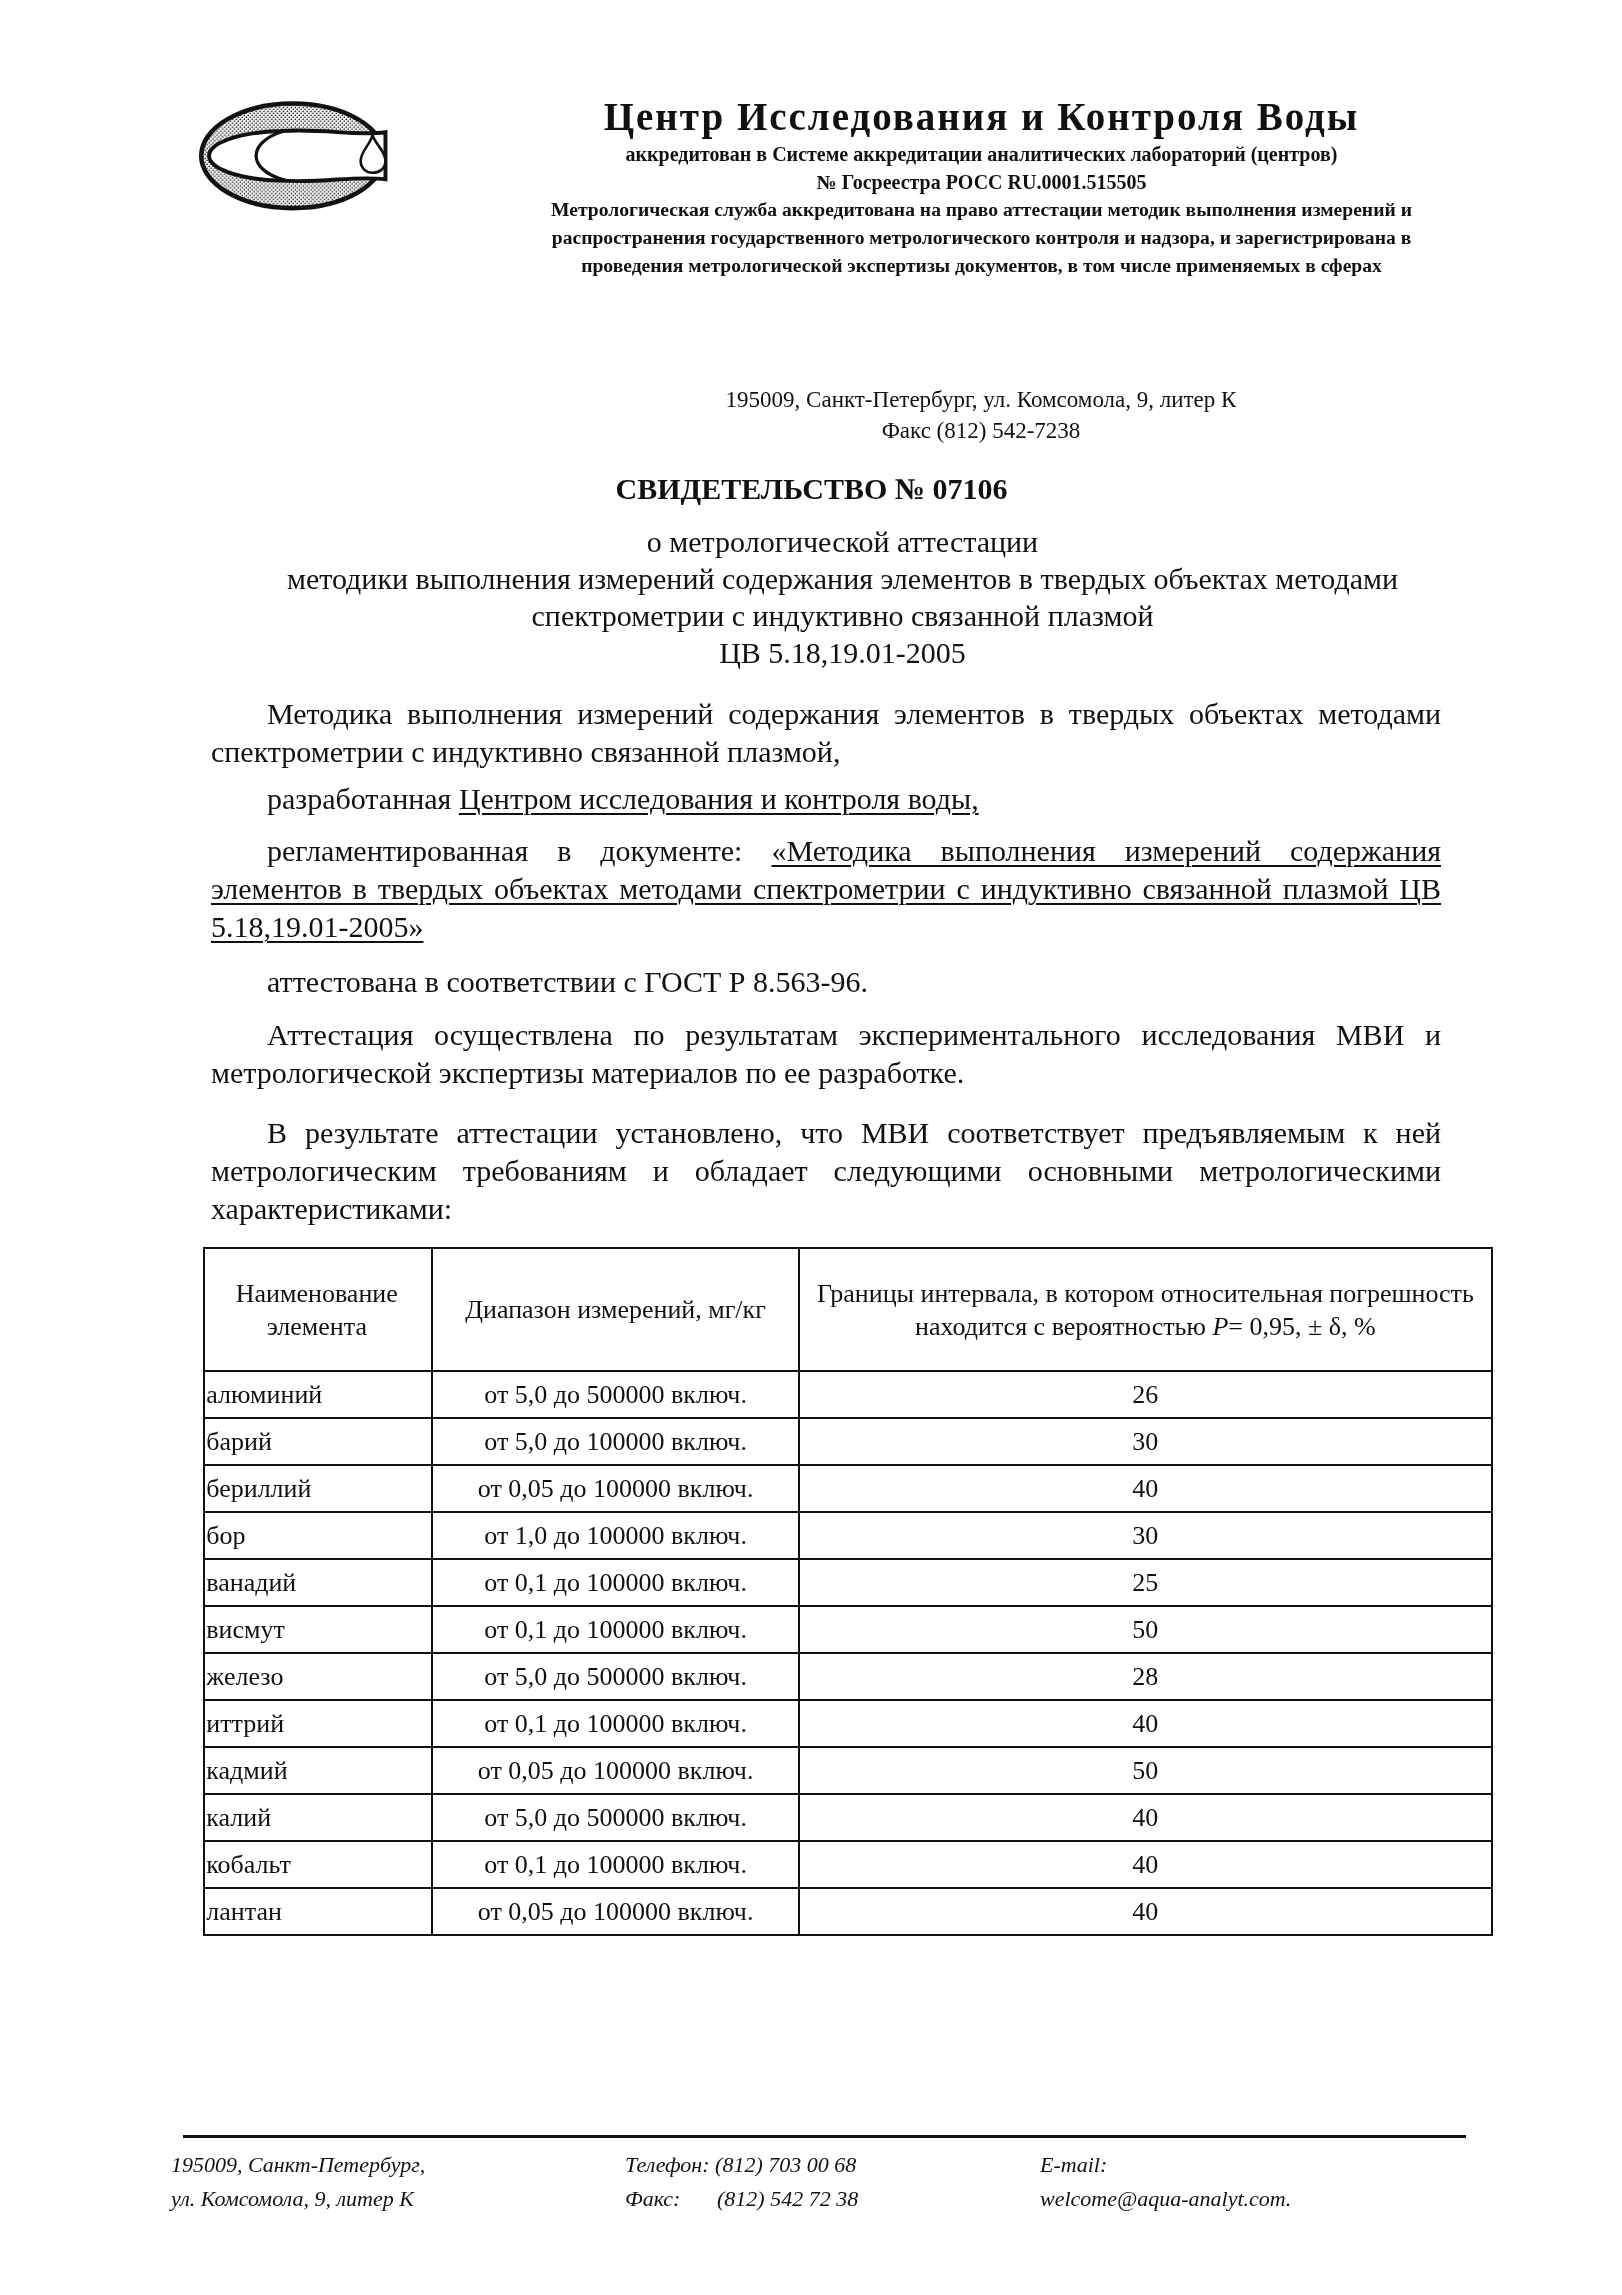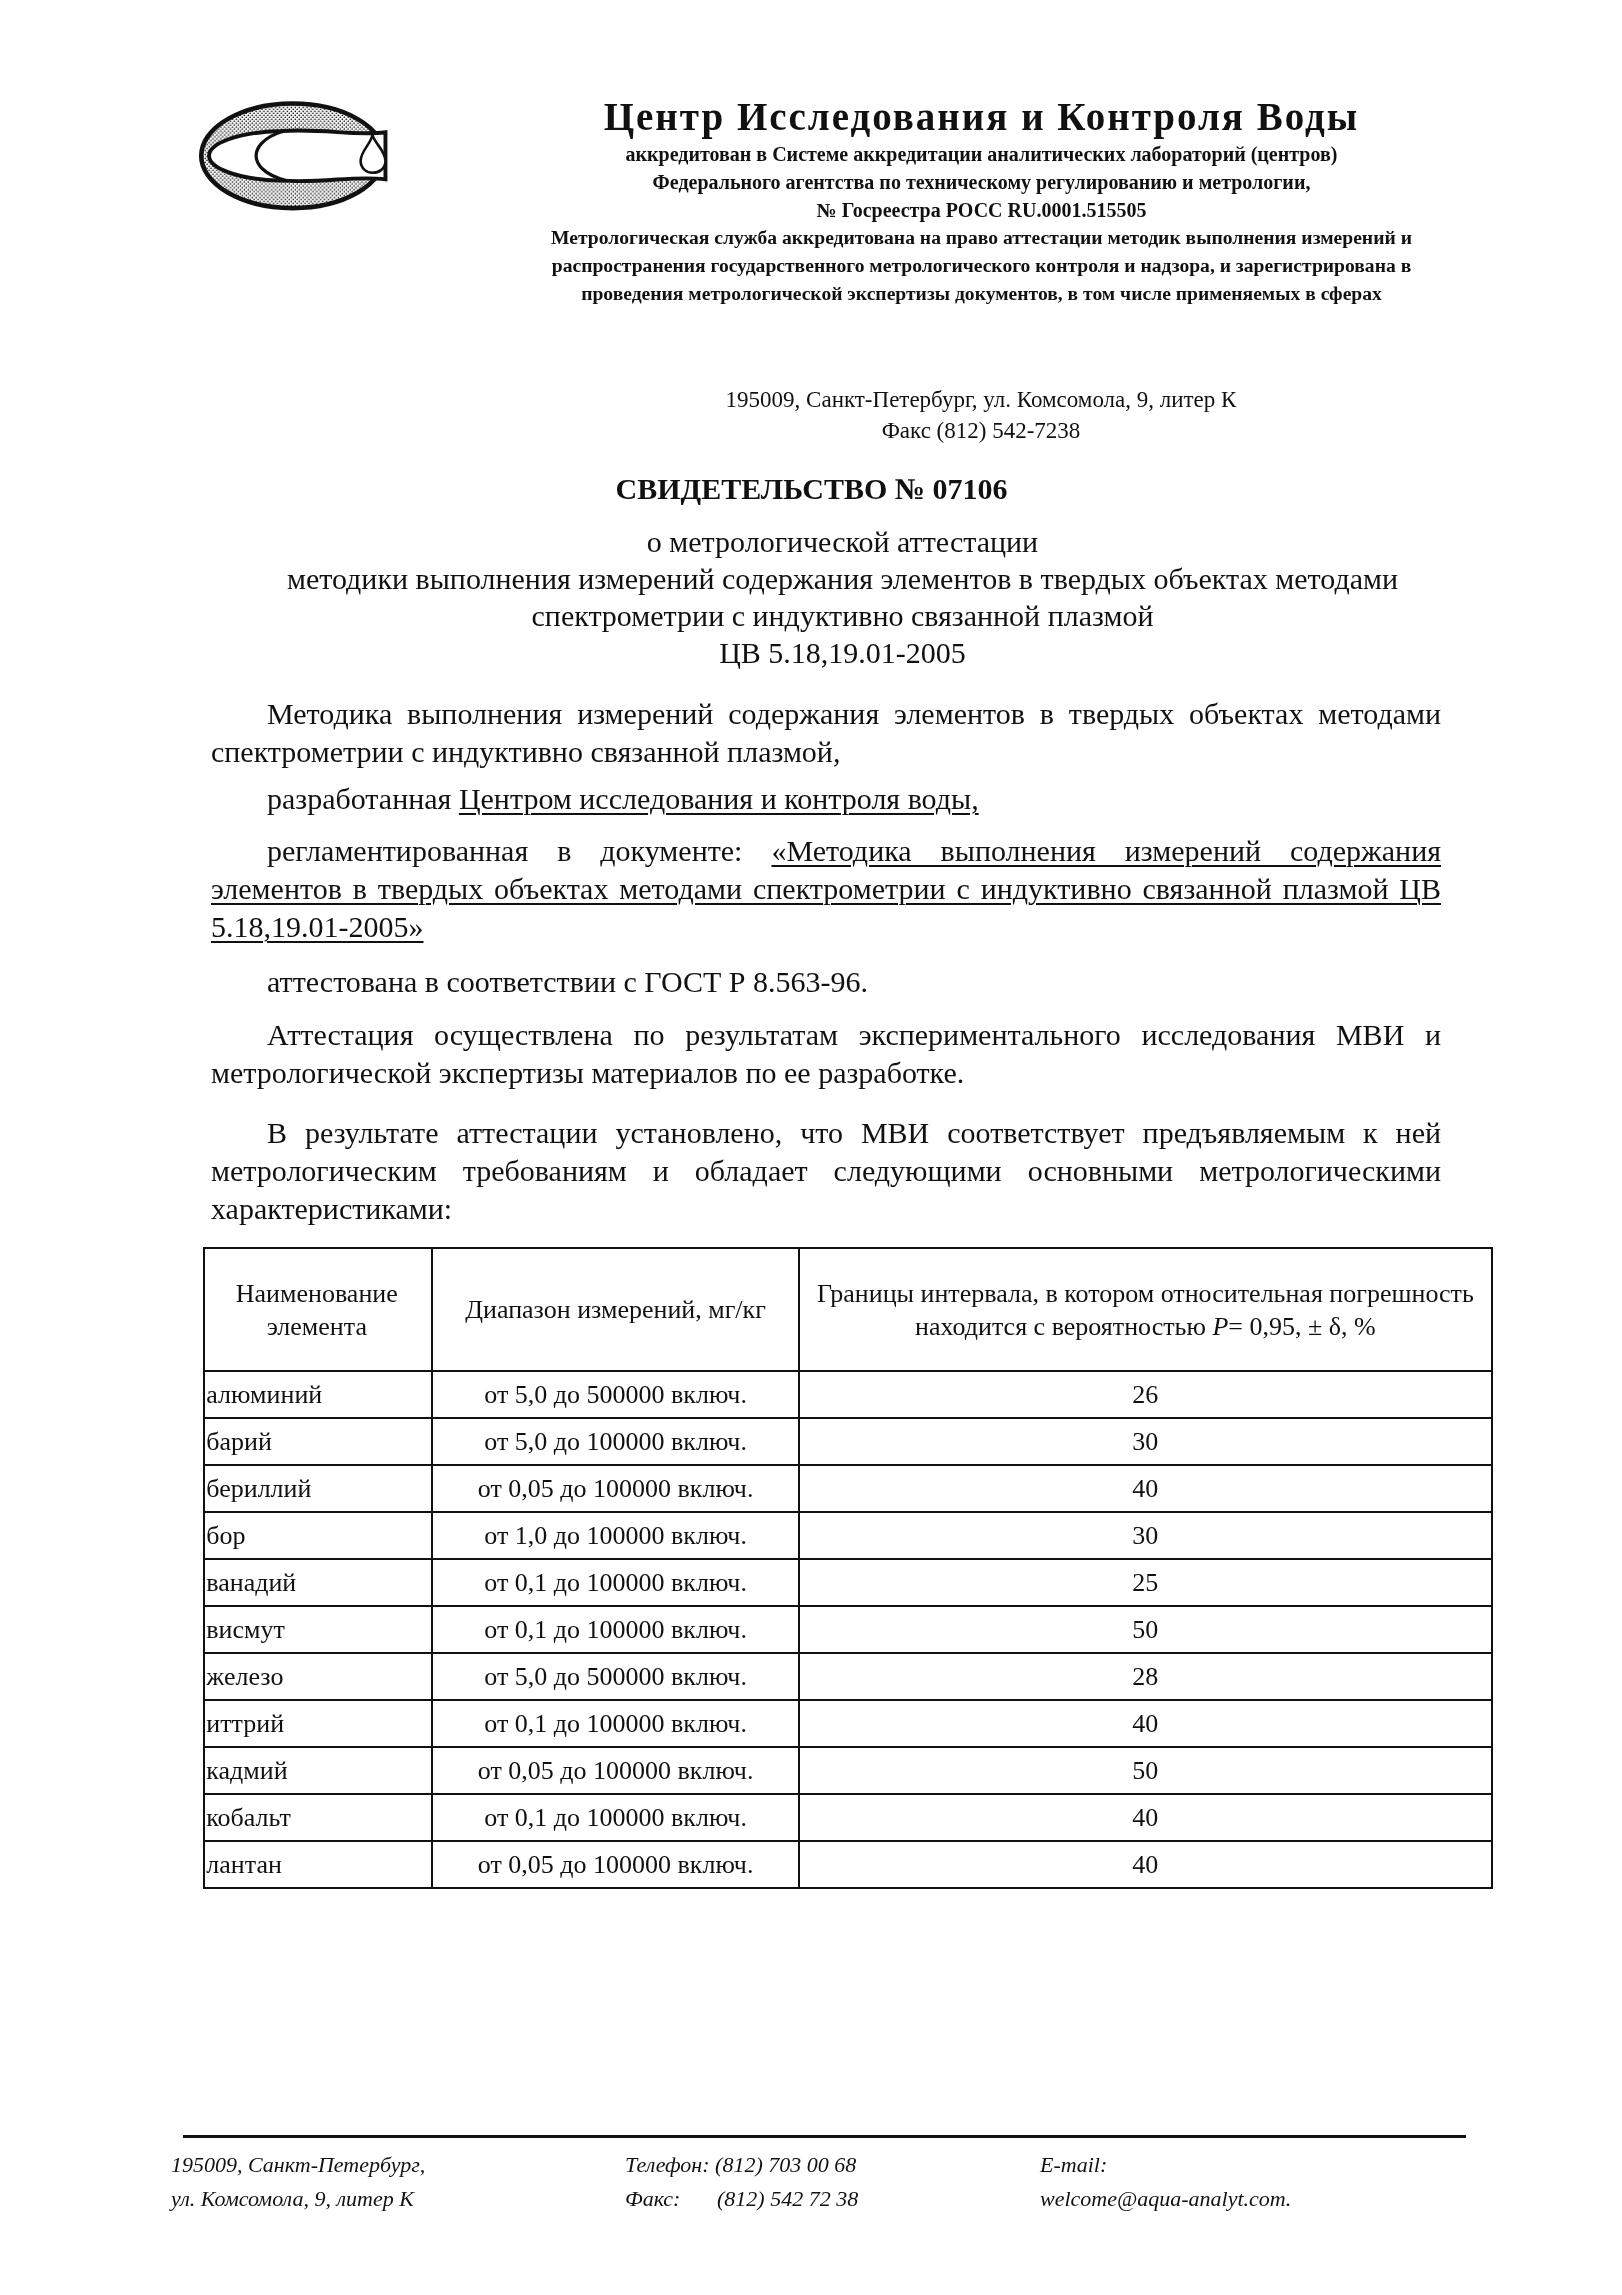--- a/index.html
+++ b/index.html
@@ -63,21 +63,20 @@
   </defs>
   <ellipse cx="148" cy="88" rx="140" ry="80" fill="url(#dots)" stroke="#111" stroke-width="7"></ellipse>
   <path d="M290 52 C 240 58, 200 46, 130 50 C 60 52, 20 70, 20 88 C 20 106, 60 124, 130 126 C 200 130, 240 118, 290 124 Z" fill="#fff" stroke="#111" stroke-width="6"></path>
   <path d="M135 50 C 100 60, 92 78, 92 88 C 92 100, 102 116, 138 126" fill="none" stroke="#111" stroke-width="5"></path>
   <path d="M270 56 C 268 70, 252 80, 252 96 C 252 108, 262 114, 270 114 C 280 114, 290 108, 290 96 C 290 80, 274 70, 270 56 Z" fill="#fff" stroke="#111" stroke-width="4"></path>
 </svg>
 
 <div class="org">
   <div class="org-name">Центр Исследования и Контроля Воды</div>
   <div class="org-line">аккредитован в Системе аккредитации аналитических лабораторий (центров)</div>
-  <div class="org-line">Федерального агентства по техническому регулированию и метрологии,</div>
   <div class="org-line">№ Госреестра РОСС RU.0001.515505</div>
   <div class="org-line small">Метрологическая служба аккредитована на право аттестации методик выполнения измерений и</div>
   <div class="org-line small">распространения государственного метрологического контроля и надзора, и зарегистрирована в</div>
   <div class="org-line small">проведения метрологической экспертизы документов, в том числе применяемых в сферах</div>
 </div>
 
 <div class="address-block">
   <div>195009, Санкт-Петербург, ул. Комсомола, 9, литер К</div>
   <div>Факс (812) 542-7238</div>
 </div>
@@ -151,20 +150,25 @@
         <td class="c1">иттрий</td>
         <td class="c2">от 0,1 до 100000 включ.</td>
         <td class="c3">40</td>
       </tr>
       <tr>
         <td class="c1">кадмий</td>
         <td class="c2">от 0,05 до 100000 включ.</td>
         <td class="c3">50</td>
       </tr>
       <tr>
+        <td class="c1">калий</td>
+        <td class="c2">от 5,0 до 500000 включ.</td>
+        <td class="c3">40</td>
+      </tr>
+      <tr>
         <td class="c1">кобальт</td>
         <td class="c2">от 0,1 до 100000 включ.</td>
         <td class="c3">40</td>
       </tr>
       <tr>
         <td class="c1">лантан</td>
         <td class="c2">от 0,05 до 100000 включ.</td>
         <td class="c3">40</td>
       </tr>
     </tbody>

